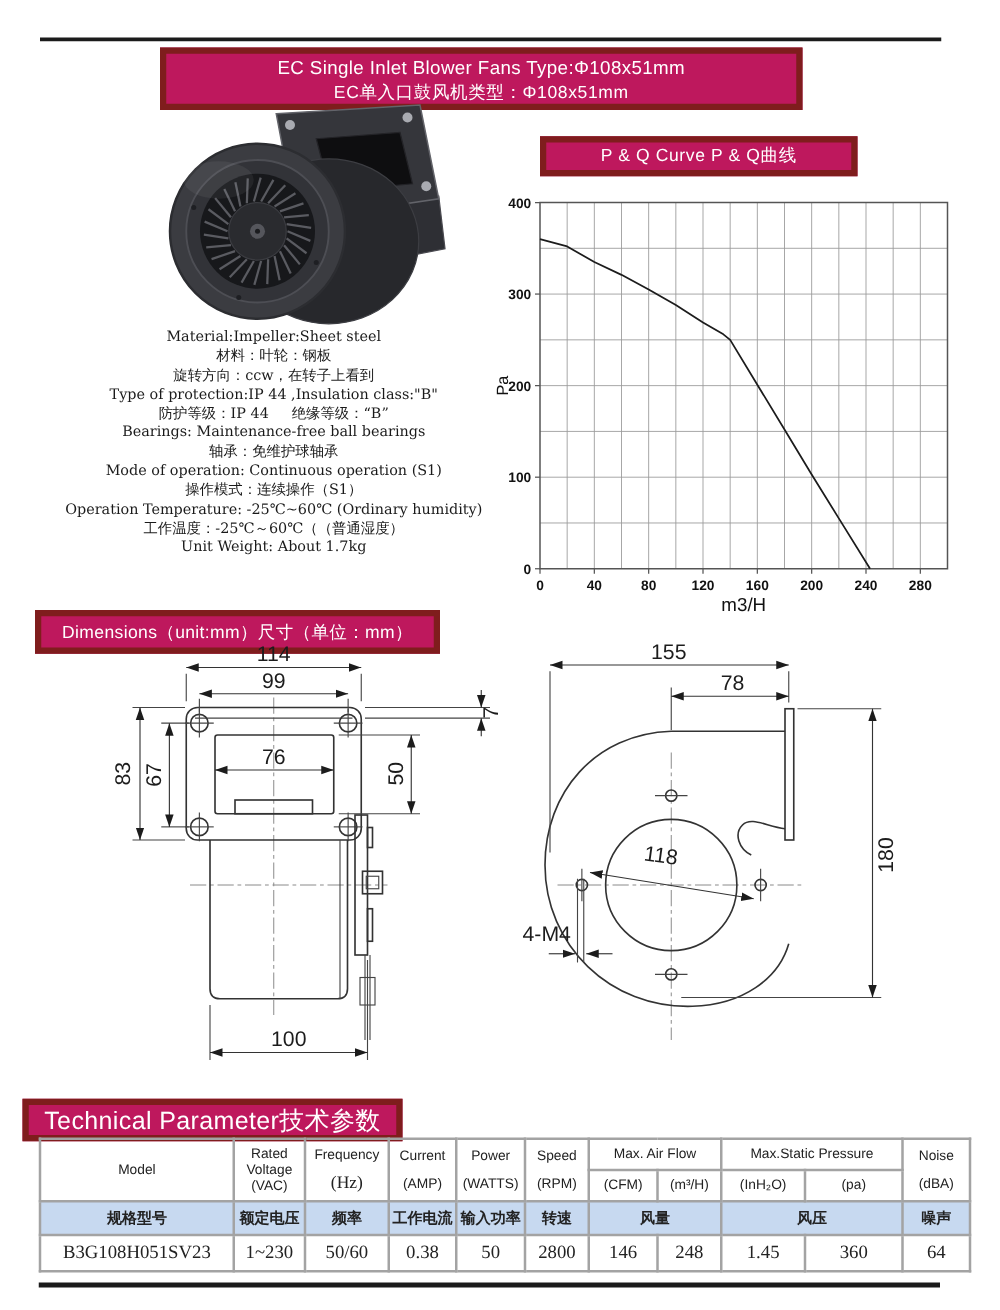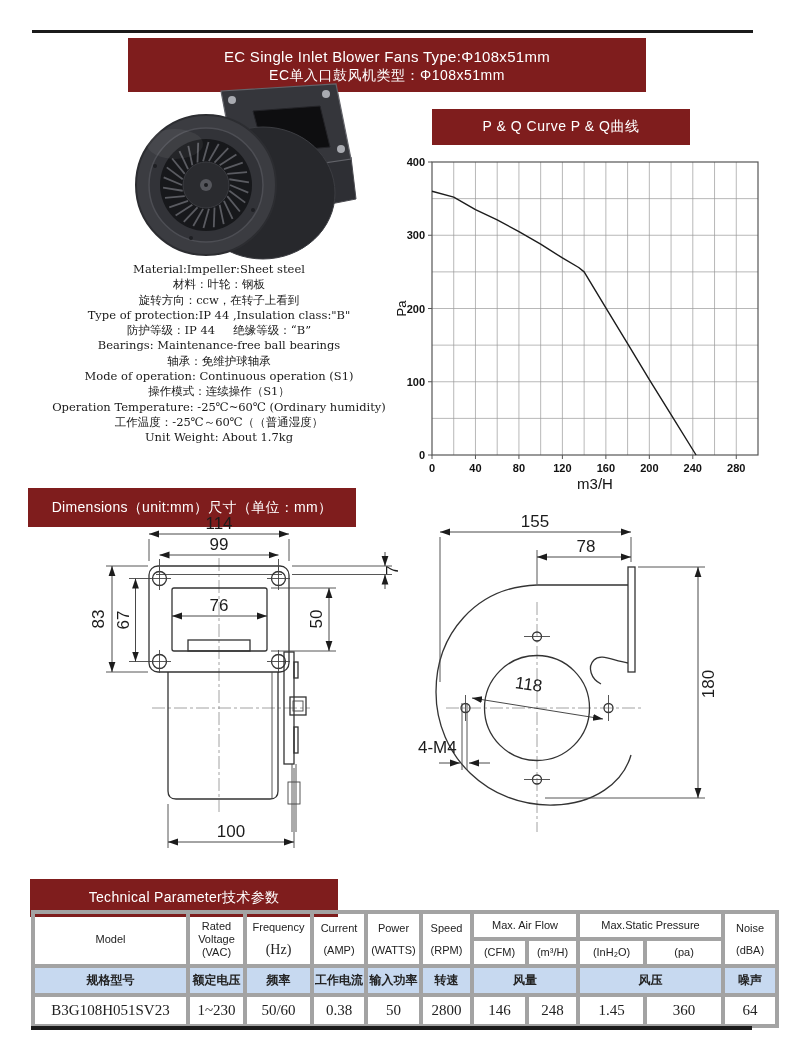--- a/index.html
+++ b/index.html
@@ -1,43 +1,43 @@
 <!DOCTYPE html>
 <html><head>
 <meta charset="utf-8">
 <style>
   html,body{margin:0;padding:0;background:#fff;}
   .page{position:relative;width:800px;height:1048px;background:#ffffff;overflow:hidden;
         font-family:"Liberation Sans",sans-serif;}
   .rule{position:absolute;background:#1b1b1b;}
-  .banner{position:absolute;background:#7f1d1d;border:7px solid #7f1d1d;color:#ffffff;
+  .banner{position:absolute;background:#be185d;border:5px solid #7f1d1d;color:#ffffff;
           display:flex;flex-direction:column;align-items:center;justify-content:center;
           text-align:center;}
   #title-banner{left:128px;top:38px;width:504px;height:40px;}
   #title-banner .l1{font-size:15px;line-height:19px;letter-spacing:.3px;}
   #title-banner .l2{font-size:14px;line-height:18px;letter-spacing:.5px;}
   #pq-banner{left:432px;top:109px;width:244px;height:22px;font-size:14px;letter-spacing:.5px;}
   #dim-banner{left:28px;top:488px;width:314px;height:25px;font-size:14px;letter-spacing:.3px;}
-  #tech-banner{left:30px;top:879px;width:294px;height:24px;font-size:14px;letter-spacing:.3px;text-align:center;}
+  #tech-banner{left:18px;top:879px;width:294px;height:24px;font-size:20px;letter-spacing:.3px;text-align:center;}
   #photo{position:absolute;left:103px;top:80px;width:274px;height:182px;}
   #specs{position:absolute;left:28px;top:262px;width:382px;text-align:center;
          font-family:"DejaVu Serif","Liberation Serif",serif;font-size:11.5px;
          line-height:15.3px;color:#1a1a1a;}
   #specs .line{white-space:pre;}
   #pq-chart{position:absolute;left:395px;top:144px;width:400px;height:348px;}
   #drawings{position:absolute;left:40px;top:512px;width:752px;height:362px;}
   .outline{fill:none;stroke:#333;stroke-width:1.3;}
   .thin{fill:none;stroke:#444;stroke-width:.9;}
   .dimline{fill:none;stroke:#333;stroke-width:.9;}
   .cl{fill:none;stroke:#8a8a8a;stroke-width:.8;stroke-dasharray:13 3 3 3;}
   .dimtxt{font-family:"Liberation Sans",sans-serif;font-size:17px;fill:#1c1c1c;}
   
   #param-table{position:absolute;left:31px;top:910px;width:744px;border-collapse:collapse;
                table-layout:fixed;}
-  #param-table td{border:4px solid #a3a3a3;text-align:center;vertical-align:middle;
+  #param-table td{border:2px solid #a3a3a3;text-align:center;vertical-align:middle;
                   padding:0;color:#222;}
   #param-table{border:2px solid #333;}
   .hdr{font-size:11px;line-height:13px;color:#333;}
   .hdr .unit-big{font-family:"Liberation Serif",serif;font-size:14px;margin-top:44px;}
   .hdr .gap{display:block;height:9px;}
   tr.en-top td{height:23px;}
   tr.en-bot td{height:23px;}
   tr.cn td{height:25px;background:#c7d9f0;font-size:12px;font-weight:bold;color:#1d1d1d;
            border-top:2px solid #2f5b9d;}
   tr.val td{height:27px;font-family:"Liberation Serif",serif;font-size:15px;color:#111;}

